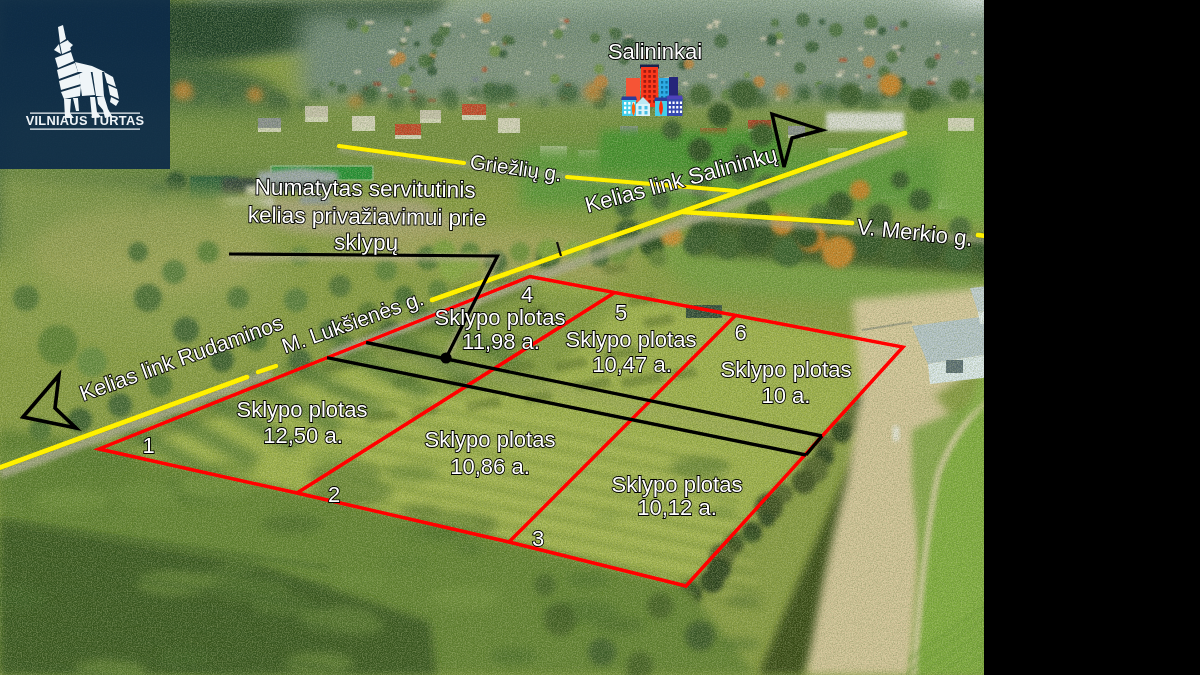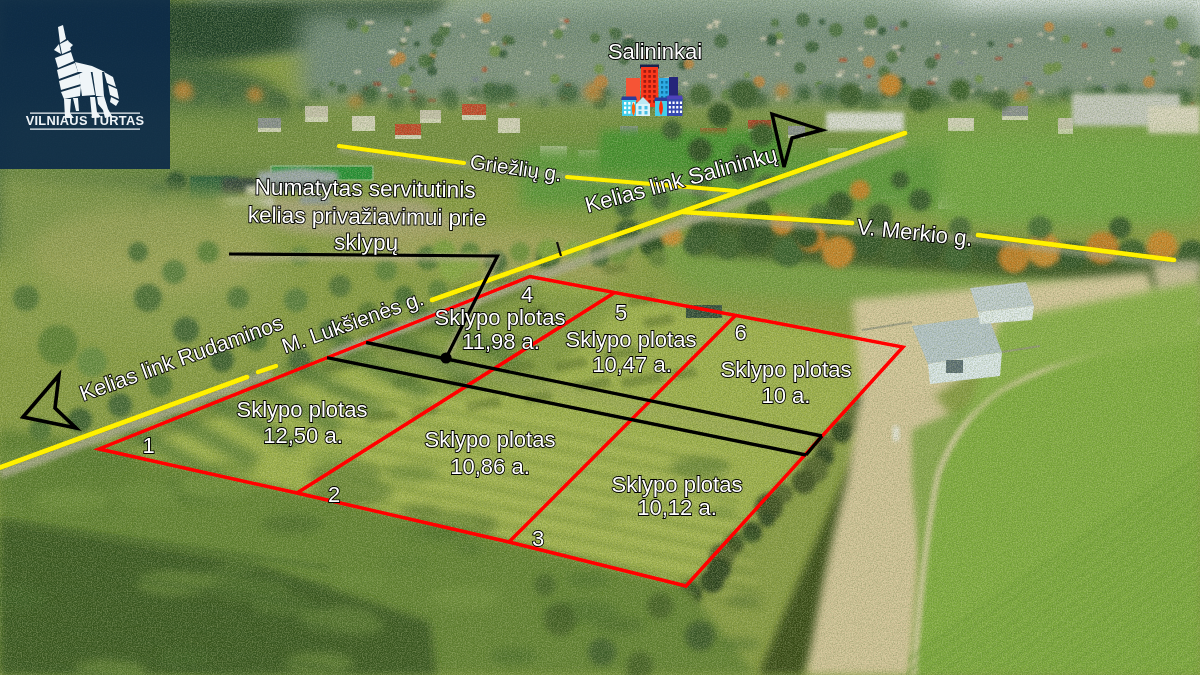--- a/index.html
+++ b/index.html
@@ -1,16 +1,16 @@
 <!DOCTYPE html>
 <html><head>
 <meta charset="utf-8">
 <style>
   html,body{margin:0;padding:0;background:#000;}
-  #stage{position:relative;width:1200px;height:675px;overflow:hidden;font-family:"Liberation Sans",sans-serif;}
+  #stage{position:relative;width:984px;height:675px;overflow:hidden;font-family:"Liberation Sans",sans-serif;}
   svg{display:block;filter:saturate(1.18) contrast(1.02)}
 </style>
 </head>
 <body>
 <div id="stage">
 <svg width="1200" height="675" viewBox="0 0 1200 675">
 <defs>
   <filter id="b1" x="-20%" y="-20%" width="140%" height="140%">
           <feGaussianBlur stdDeviation="1"></feGaussianBlur>
         </filter>

